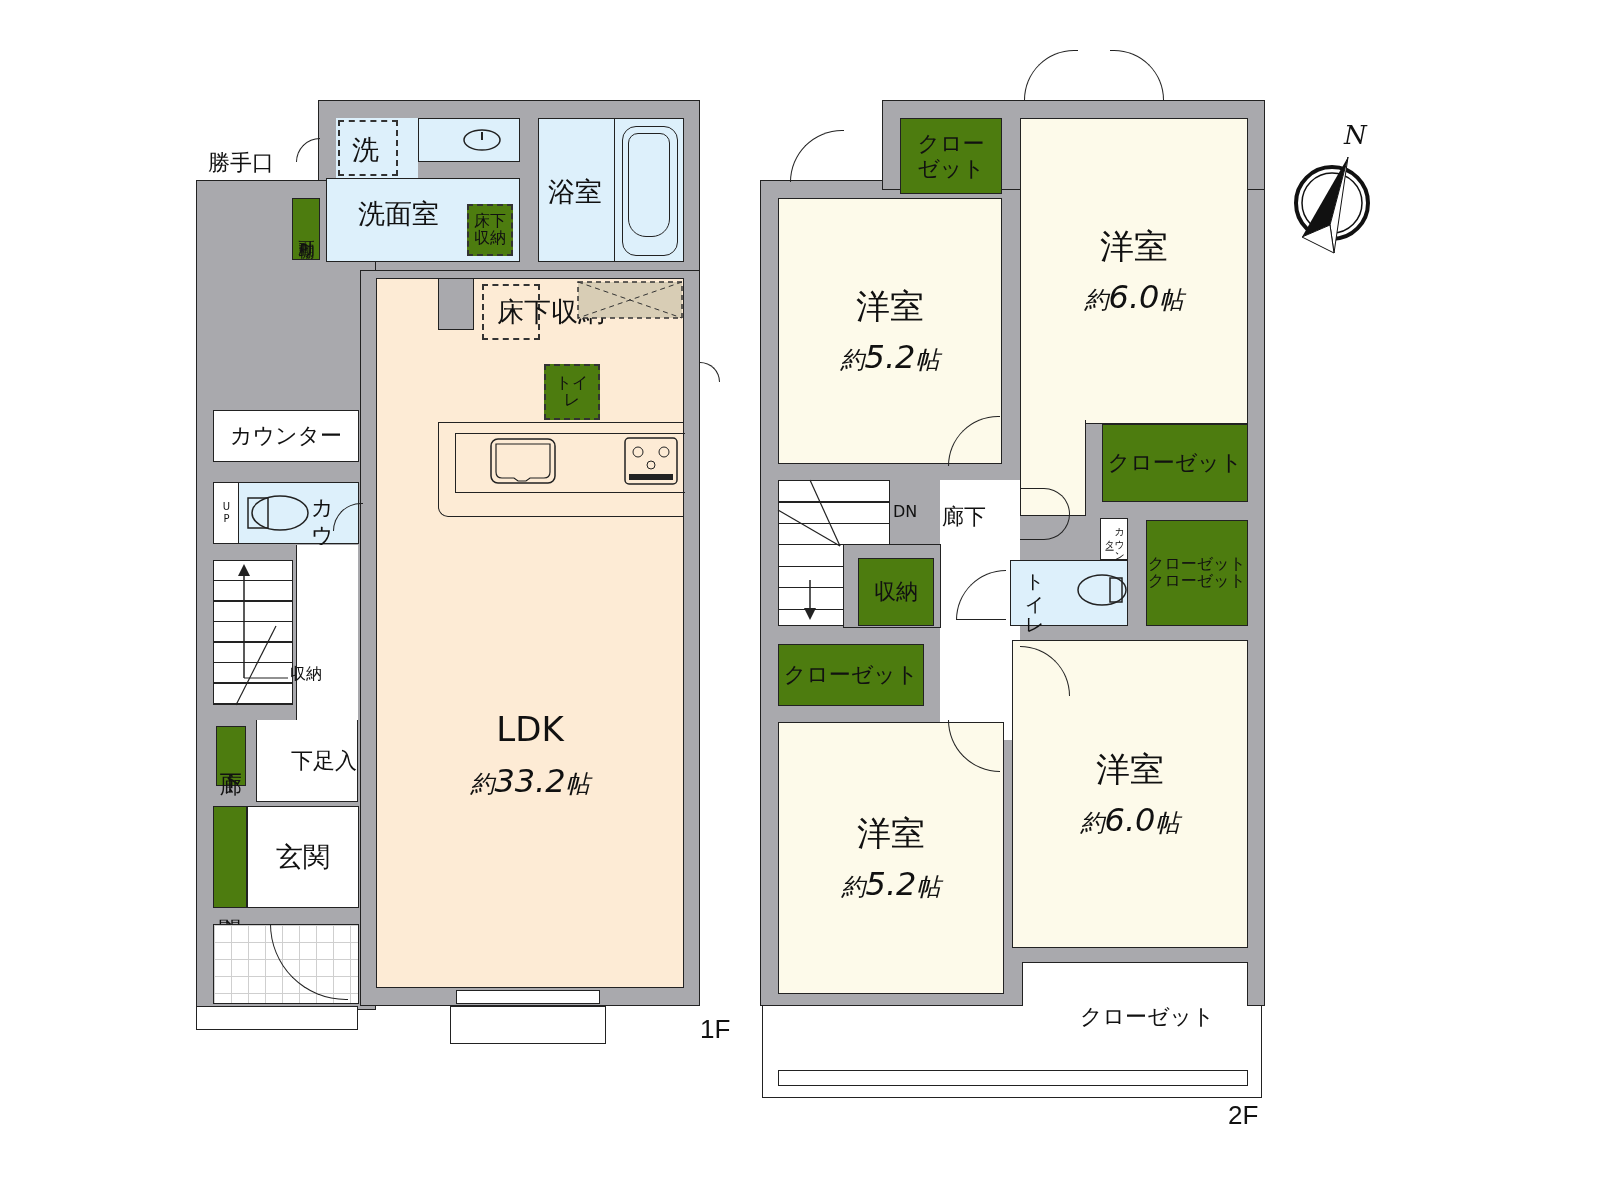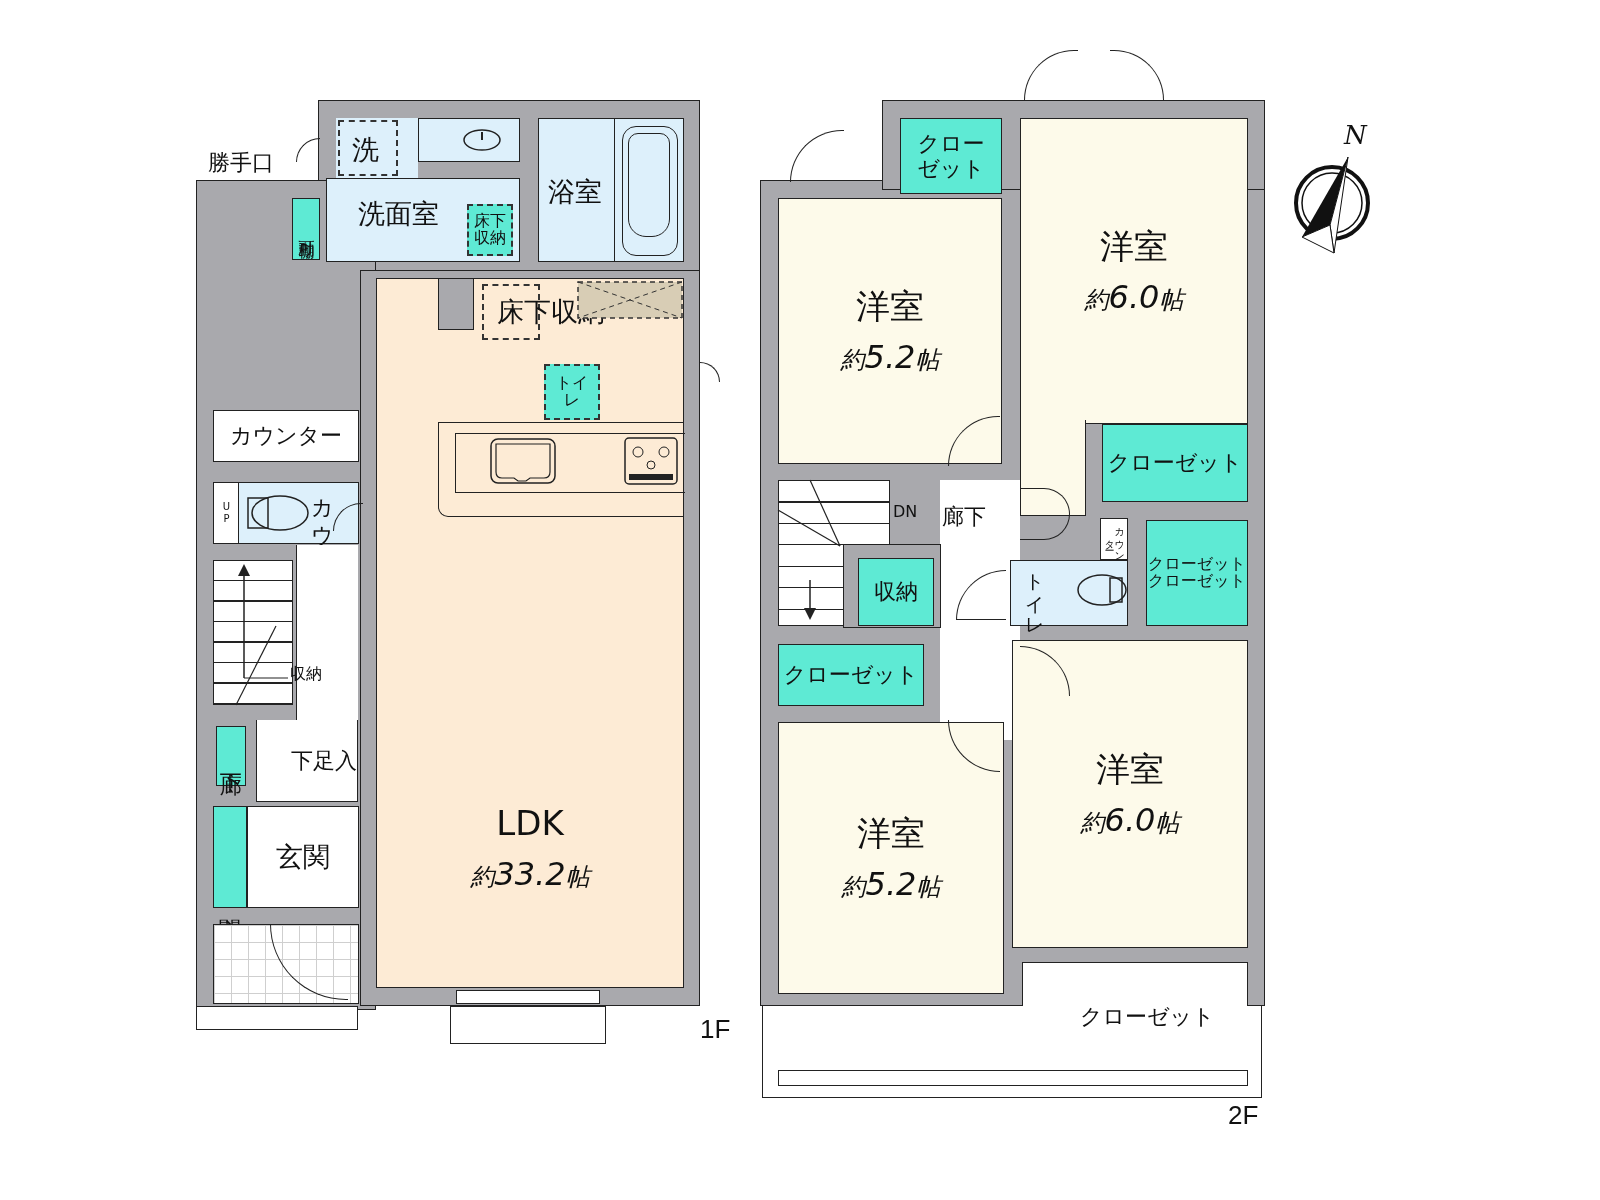--- a/index.html
+++ b/index.html
@@ -3,21 +3,21 @@
 <meta charset="utf-8">
 <style>
   html, body { margin: 0; padding: 0; }
   body { width: 1600px; height: 1200px; background: #ffffff; position: relative; overflow: hidden;
          font-family: "DejaVu Sans", "Liberation Sans", sans-serif; color: #111; }
   .abs { position: absolute; box-sizing: border-box; }
   .wall { background: #a9a9ad; border: 1.5px solid #222; }
   .room { border: 1.5px solid #222; display: flex; align-items: center; justify-content: center; flex-direction: column; text-align: center; }
   .ldk { background: #fdebd5; }
   .wet { background: #ddf0fb; }
-  .store { background: #5eead4; }
+  .store { background: #4d7c0f; }
   .bed { background: #fdfaea; }
   .white { background: #ffffff; }
   .lbl { font-size: 27px; line-height: 1.15; }
   .lbl-big { font-size: 34px; line-height: 1.2; }
   .lbl-sm { font-size: 22px; line-height: 1.15; }
   .lbl-xs { font-size: 16px; line-height: 1.05; }
   .lbl-tiny { font-size: 10px; line-height: 1.0; }
   .area { font-size: 24px; margin-top: 12px; font-style: italic; }
   .area .num { font-size: 32px; }
   .vert { writing-mode: vertical-rl; text-orientation: upright; letter-spacing: 1px; }
@@ -65,21 +65,21 @@
   <div class="abs" style="left:614px;top:118px;width:70px;height:144px;border-left:1.5px solid #222;"></div>
   <div class="abs" style="left:622px;top:126px;width:56px;height:130px;border:1.5px solid #222;border-radius:14px;">
     <div class="abs" style="left:5px;top:6px;width:42px;height:104px;border:1.5px solid #222;border-radius:10px 10px 18px 18px;"></div>
   </div>
   <div class="abs lbl" style="left:548px;top:176px;">浴室</div>
 
   <div class="abs room white" style="left:213px;top:410px;width:146px;height:52px;">
     <span class="lbl-sm">カウンター</span>
   </div>
 
-  <div class="abs room ldk" style="left:376px;top:278px;width:308px;height:710px;justify-content:center;">
+  <div class="abs room ldk" style="left:376px;top:278px;width:308px;height:710px;justify-content:flex-start;">
     <div style="margin-top:430px;" class="lbl-big">LDK</div>
     <div class="area">
       <span>約</span><span class="num">33.2</span><span>帖</span>
     </div>
   </div>
   <div class="abs wall" style="left:438px;top:278px;width:36px;height:52px;"></div>
   <div class="abs dashed" style="left:482px;top:284px;width:58px;height:56px;"></div>
   <div class="abs lbl" style="left:497px;top:296px;">床下収納</div>
   <svg style="left:578px;top:282px;" width="104" height="36">
       <rect x="0" y="0" width="104" height="36" fill="#d8cdb5" stroke="#333" stroke-width="1.5" stroke-dasharray="5,4"></rect>

